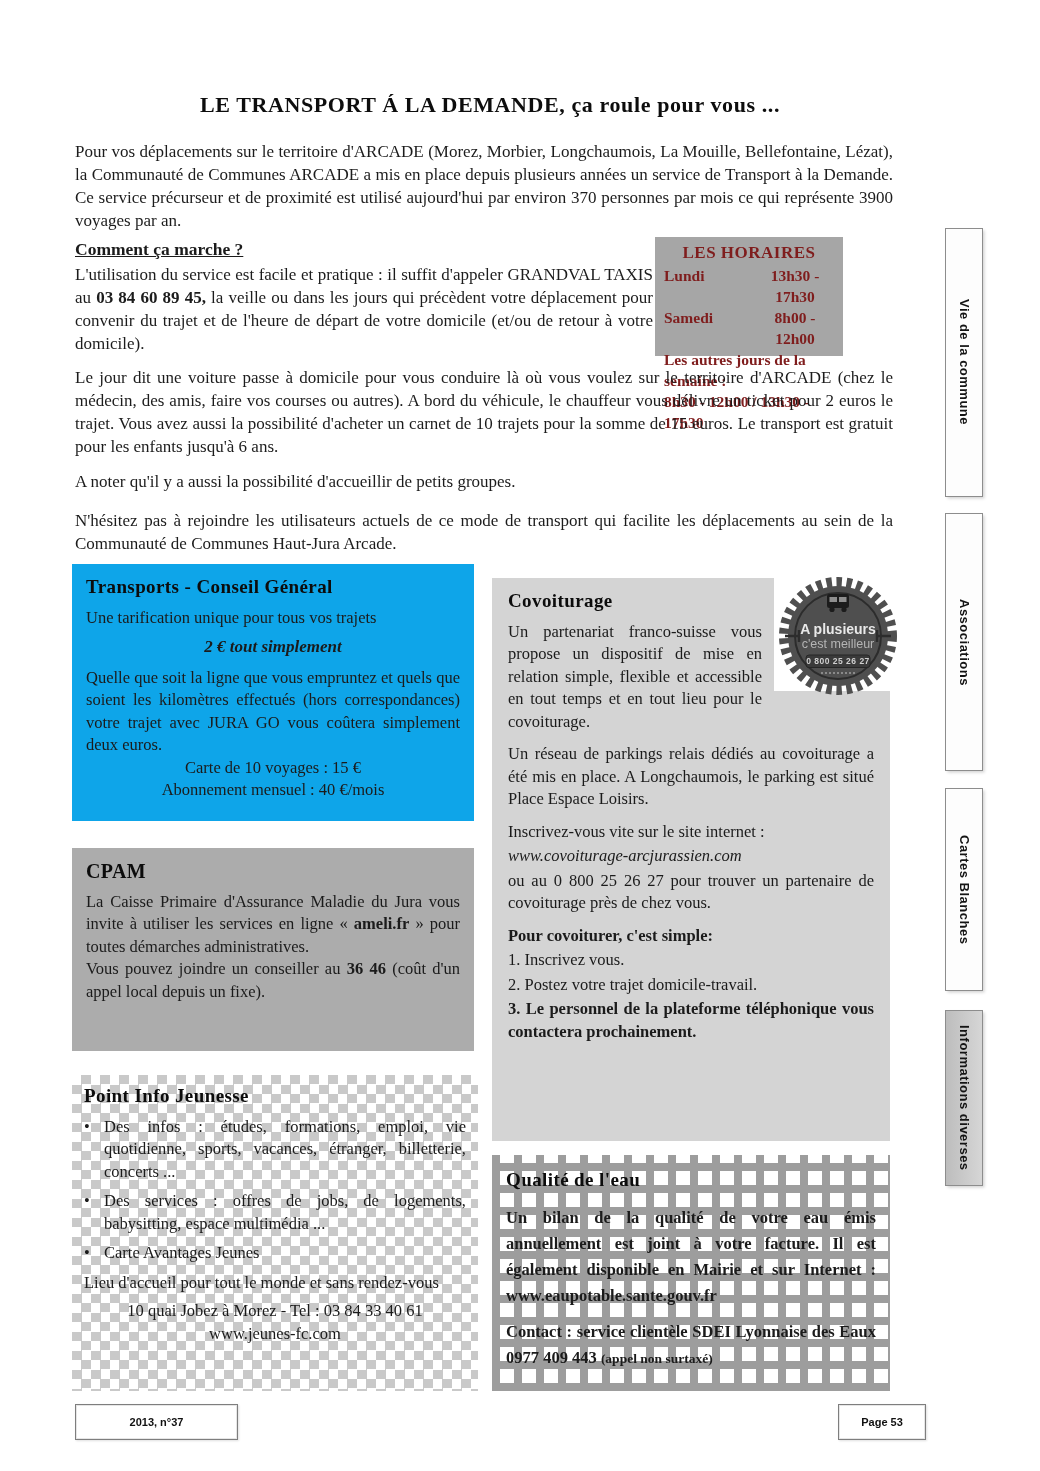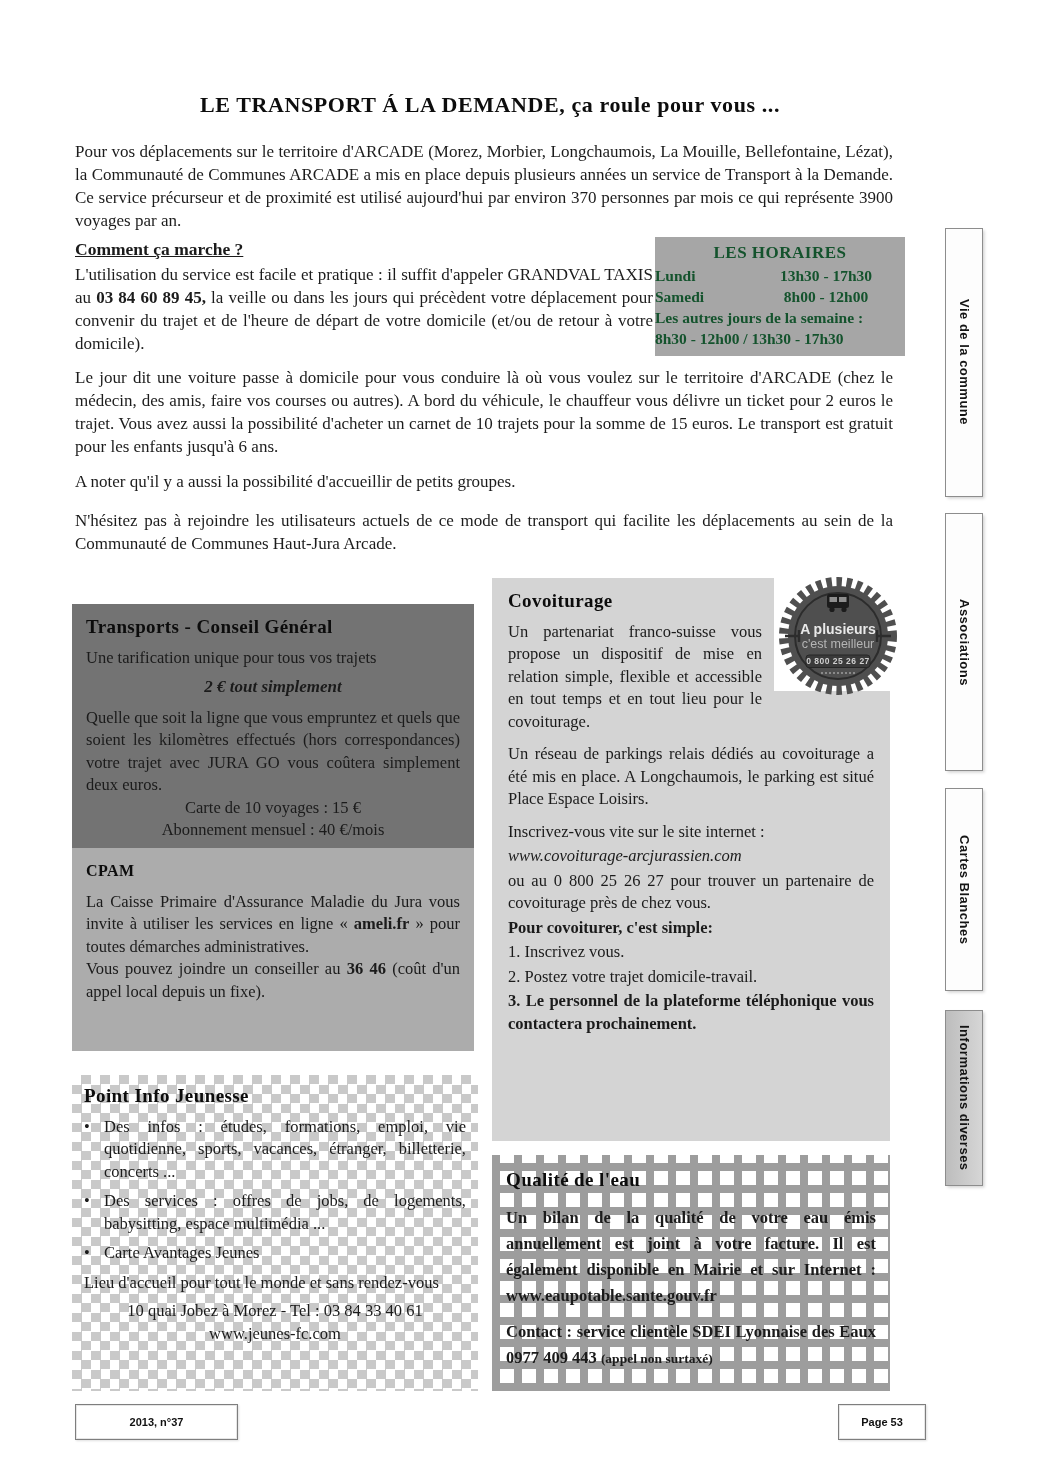--- a/index.html
+++ b/index.html
@@ -13,31 +13,31 @@
   .para{text-align:justify;font-size:17px;line-height:23px;color:#1c1c1c;}
   .p-intro{left:75px;top:140px;width:818px;}
   .how-heading{left:75px;top:239px;font-size:17.5px;font-weight:bold;text-decoration:underline;}
   .p-taxi{left:75px;top:263px;width:578px;}
   .p-day{left:75px;top:366px;width:818px;}
   .p-note{left:75px;top:470px;width:818px;}
   .p-join{left:75px;top:509px;width:818px;}
   .b{font-weight:bold;}
 
   
-  .horaires{left:655px;top:237px;width:250px;height:119px;background:#a6a6a6;
-    padding:5px 0;font-size:15.5px;line-height:21px;font-weight:bold;color:#14532d;}
+  .horaires{left:655px;top:237px;width:188px;height:119px;background:#a6a6a6;
+    padding:5px 9px;font-size:15.5px;line-height:21px;font-weight:bold;color:#7f1d1d;}
   .horaires-title{text-align:center;font-size:17px;letter-spacing:0.5px;margin-bottom:2px;}
   .hrow{display:flex;}
   .hday{width:92px;}
   .htime{flex:1;text-align:center;}
 
   
   .box{padding:12px 14px 0 14px;font-size:16.5px;line-height:22.5px;}
   .box-title{font-size:19px;font-weight:bold;letter-spacing:0.4px;margin:0 0 8px 0;color:#0c0c0c;}
-  .transports{left:72px;top:604px;width:402px;height:257px;background:#737373;}
+  .transports{left:72px;top:564px;width:402px;height:257px;background:#0ea5e9;}
   .center{text-align:center;}
   .price-line{font-weight:bold;font-style:italic;font-size:17px;margin:7px 0 8px 0;}
   .jtext{text-align:justify;}
   .cpam{left:72px;top:848px;width:402px;height:203px;background:#acacac;}
   .pij{left:72px;top:1075px;width:406px;height:316px;padding:10px 12px 0 12px;
     background:conic-gradient(#c9c9c9 25%, #ffffff 0 50%, #c9c9c9 0 75%, #ffffff 0);
     background-size:19px 19px;font-size:16.5px;line-height:22.5px;}
   .bullet{display:flex;margin-bottom:7px;}
   .bullet .dot{width:20px;flex:0 0 20px;}
   .bullet .btxt{text-align:justify;flex:1;}
@@ -119,21 +119,21 @@
 <div class="abs box transports">
   <div class="box-title">Transports - Conseil Général</div>
   <div>Une tarification unique pour tous vos trajets</div>
   <div class="center price-line">2 € tout simplement</div>
   <div class="jtext">Quelle que soit la ligne que vous empruntez et quels que soient les kilomètres effectués (hors correspondances) votre trajet avec JURA GO vous coûtera simplement deux euros.</div>
   <div class="center">Carte de 10 voyages : 15 €</div>
   <div class="center">Abonnement mensuel : 40 €/mois</div>
 </div>
 
 <div class="abs box cpam">
-  <div class="box-title" style="font-size:16px;">CPAM</div>
+  <div class="box-title" style="font-size:20px;">CPAM</div>
   <div class="jtext"><span>La Caisse Primaire d'Assurance Maladie du Jura vous invite à utiliser les services en ligne « </span><span class="b">ameli.fr</span><span> » pour toutes démarches administratives.</span></div>
   <div class="jtext"><span>Vous pouvez joindre un conseiller au </span><span class="b">36 46</span><span> (coût d'un appel local depuis un fixe).</span></div>
 </div>
 
 <div class="abs pij">
   <div class="box-title">Point Info Jeunesse</div>
   <div class="bullet">
     <span class="dot">•</span>
     <span class="btxt">Des infos : études, formations, emploi, vie quotidienne, sports, vacances, étranger, billetterie, concerts ...</span>
   </div>
@@ -170,21 +170,21 @@
       <rect x="30" y="81" width="64" height="12.5" rx="3" fill="#3a3a3a" stroke="#262626"></rect>
       <text x="62" y="90" class="t3">0 800 25 26 27</text>
       <line x1="45" y1="99" x2="79" y2="99" stroke="#8a8a8a" stroke-width="2" stroke-dasharray="2 2"></line>
     </svg>
   </div>
   <div class="box-title">Covoiturage</div>
   <p class="jtext p-first">Un partenariat franco-suisse vous propose un dispositif de mise en relation simple, flexible et accessible en tout temps et en tout lieu pour le covoiturage.</p>
   <p class="jtext">Un réseau de parkings relais dédiés au covoiturage a été mis en place. A Longchaumois, le parking est situé Place Espace Loisirs.</p>
   <p style="margin-bottom:2px;">Inscrivez-vous vite sur le site internet :</p>
   <p class="url">www.covoiturage-arcjurassien.com</p>
-  <p class="jtext" style="margin-bottom:2px;">ou au 0 800 25 26 27 pour trouver un partenaire de covoiturage près de chez vous.</p>
+  <p class="jtext" style="margin-bottom:10px;">ou au 0 800 25 26 27 pour trouver un partenaire de covoiturage près de chez vous.</p>
   <p class="simple">Pour covoiturer, c'est simple:</p>
   <p class="step">1. Inscrivez vous.</p>
   <p class="step">2. Postez votre trajet domicile-travail.</p>
   <p class="step step-last">3. Le personnel de la plateforme téléphonique vous contactera prochainement.</p>
 </div>
 
 <div class="abs eau">
   <div class="box-title">Qualité de l'eau</div>
   <p>Un bilan de la qualité de votre eau émis annuellement est joint à votre facture. Il est également disponible en Mairie et sur Internet : www.eaupotable.sante.gouv.fr</p>
   <p><span>Contact : service clientèle SDEI Lyonnaise des Eaux 0977 409 443 </span><span class="small-note">(appel non surtaxé)</span></p>

